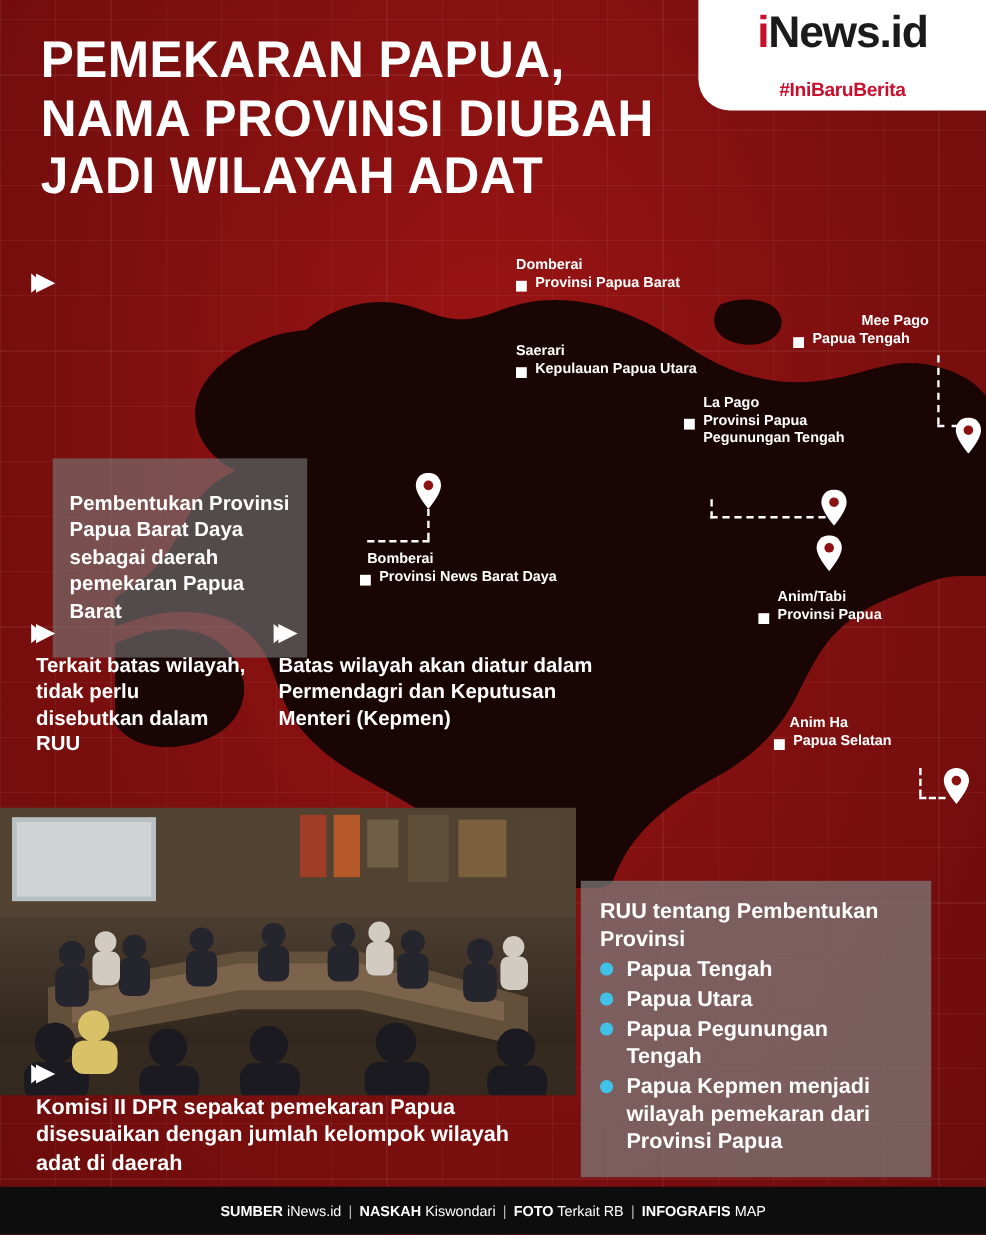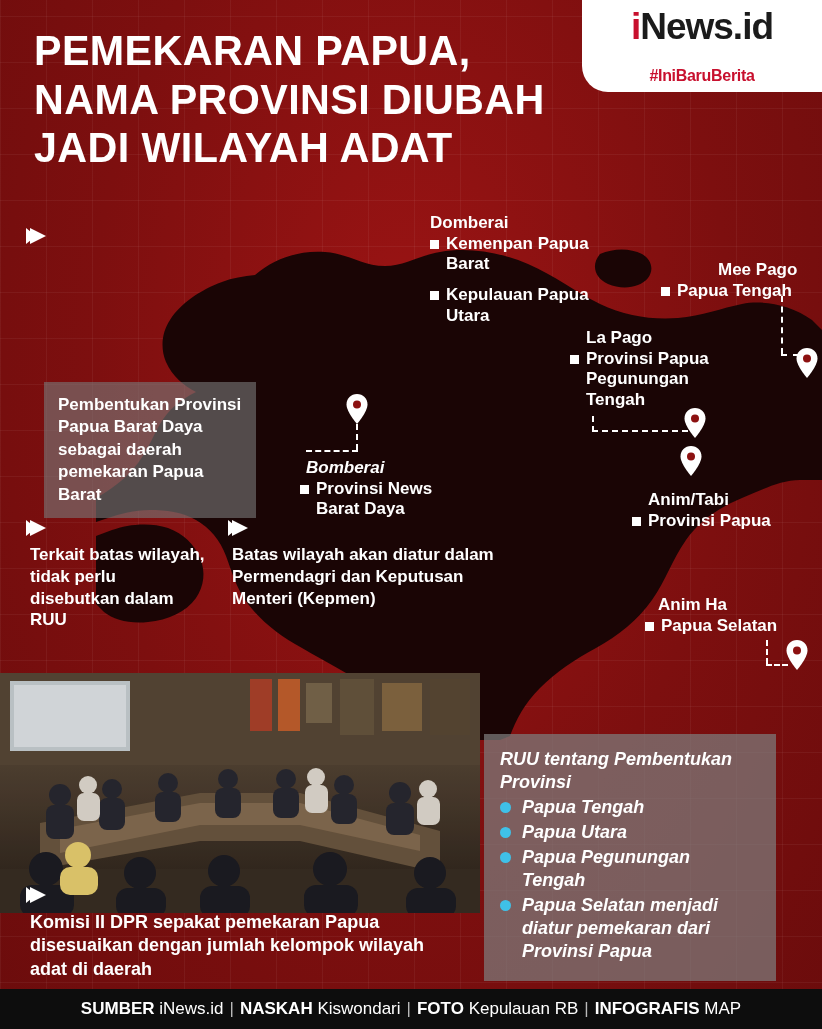--- a/index.html
+++ b/index.html
@@ -83,25 +83,25 @@
     border-bottom: 8px solid transparent;
   }
 
   .greybox {
     position: absolute;
     background: rgba(120,120,120,0.62);
     color: #fff;
     font-size: 17px;
     font-weight: bold;
     line-height: 1.32;
-    padding: 12px 14px;
-  }
-
-  
-  .maplabel { position: absolute; color: #fff; font-weight: bold; font-size: 17px; line-height: 1.22; }
+    padding: 27px 14px;
+  }
+
+  
+  .maplabel { position: absolute; color: #fff; font-weight: bold; font-size: 12px; line-height: 1.22; }
   .maplabel .hdr { display: block; }
   .maplabel .sub { display: block; padding-left: 16px; position: relative; }
   .maplabel .sub::before {
     content: "";
     position: absolute;
     left: 0; top: 6px;
     width: 9px; height: 9px;
     background: #fff;
   }
 
@@ -123,21 +123,20 @@
   .ruubox {
     position: absolute;
     right: 46px; bottom: 48px;
     width: 292px;
     background: rgba(125,125,125,0.72);
     color: #fff;
     padding: 14px 28px 18px 16px;
     font-size: 18px;
     font-weight: bold;
     line-height: 1.28;
-    font-style: italic;
   }
   .ruubox .ruu-title { margin-bottom: 2px; }
   .ruubox ul { list-style: none; }
   .ruubox li { position: relative; padding-left: 22px; margin-top: 2px; }
   .ruubox li::before {
     content: "";
     position: absolute;
     left: 0; top: 6px;
     width: 11px; height: 11px;
     border-radius: 50%;
@@ -158,21 +157,21 @@
   
   .footer {
     position: absolute;
     left: 0; bottom: 0;
     width: 822px; height: 40px;
     background: #0d0d0d;
     display: flex;
     align-items: center;
     justify-content: center;
     color: #ffffff;
-    font-size: 17px;
+    font-size: 12px;
   }
   .footer .seg { white-space: nowrap; }
   .footer .b { font-weight: bold; }
   .footer .sep { padding: 0 6px; color: #bbb; }
 </style>
 </head>
 <body>
 
 <div class="canvas">
 
@@ -252,24 +251,25 @@
     <span>Terkait batas wilayah, tidak perlu disebutkan dalam RUU</span>
   </div>
 
   <div class="tb" style="left:232px; top:520px; width:270px;">
     <span class="arrow"></span>
     <span>Batas wilayah akan diatur dalam Permendagri dan Keputusan Menteri (Kepmen)</span>
   </div>
 
   <div class="maplabel" style="left:430px; top:213px; width:160px;">
     <span class="hdr">Domberai</span>
-    <span class="sub">Kemenpan Papua Barat</span>
+    <span class="sub">Provinsi Papua Barat</span>
   </div>
 
   <div class="maplabel" style="left:430px; top:285px; width:170px;">
+    <span class="hdr">Saerari</span>
     <span class="sub">Kepulauan Papua Utara</span>
   </div>
 
   <div class="maplabel" style="left:661px; top:260px; width:170px;">
     <span class="hdr" style="padding-left:57px;">Mee Pago</span>
     <span class="sub">Papua Tengah</span>
   </div>
   <div class="dashv" style="left:781px; top:296px; height:58px;"></div>
   <div class="dash" style="left:781px; top:354px; width:18px;"></div>
   <div class="pin" style="left:796px; top:348px;">
@@ -286,21 +286,21 @@
   <div class="dash" style="left:592px; top:430px; width:96px;"></div>
   <div class="dashv" style="left:592px; top:416px; height:16px;"></div>
   <div class="pin" style="left:684px; top:408px;">
     <svg width="22" height="30" viewBox="0 0 22 30">
         <path d="M11 0C5 0 0.5 4.5 0.5 10.5C0.5 18 11 30 11 30C11 30 21.5 18 21.5 10.5C21.5 4.5 17 0 11 0Z" fill="#ffffff"></path>
         <circle cx="11" cy="10.5" r="4" fill="#8c1111"></circle>
       </svg>
   </div>
 
   <div class="maplabel" style="left:300px; top:458px; width:170px;">
-    <span class="hdr" style="padding-left:6px;font-style:italic;">Bomberai</span>
+    <span class="hdr" style="padding-left:6px;">Bomberai</span>
     <span class="sub">Provinsi News Barat Daya</span>
   </div>
   <div class="dashv" style="left:356px; top:424px; height:26px;"></div>
   <div class="dash" style="left:306px; top:450px; width:52px;"></div>
   <div class="pin" style="left:346px; top:394px;">
     <svg width="22" height="30" viewBox="0 0 22 30">
         <path d="M11 0C5 0 0.5 4.5 0.5 10.5C0.5 18 11 30 11 30C11 30 21.5 18 21.5 10.5C21.5 4.5 17 0 11 0Z" fill="#ffffff"></path>
         <circle cx="11" cy="10.5" r="4" fill="#8c1111"></circle>
       </svg>
   </div>
@@ -398,32 +398,32 @@
       <rect x="0" y="0" width="480" height="240" fill="#000" opacity="0.1"></rect>
     </svg>
   </div>
 
   <div class="ruubox">
     <div class="ruu-title">RUU tentang Pembentukan Provinsi</div>
     <ul>
       <li>Papua Tengah</li>
       <li>Papua Utara</li>
       <li>Papua Pegunungan Tengah</li>
-      <li>Papua Selatan menjadi diatur pemekaran dari Provinsi Papua</li>
+      <li>Papua Kepmen menjadi wilayah pemekaran dari Provinsi Papua</li>
     </ul>
   </div>
 
   <div class="caption">
     <span class="arrow"></span>
     <span>Komisi II DPR sepakat pemekaran Papua disesuaikan dengan jumlah kelompok wilayah adat di daerah</span>
   </div>
 
   <div class="footer">
     <span class="seg"><span class="b">SUMBER</span> <span>iNews.id</span></span>
     <span class="sep">|</span>
     <span class="seg"><span class="b">NASKAH</span> <span>Kiswondari</span></span>
     <span class="sep">|</span>
-    <span class="seg"><span class="b">FOTO</span> <span>Kepulauan RB</span></span>
+    <span class="seg"><span class="b">FOTO</span> <span>Terkait RB</span></span>
     <span class="sep">|</span>
     <span class="seg"><span class="b">INFOGRAFIS</span> <span>MAP</span></span>
   </div>
 
 </div>
 
 </body></html>

